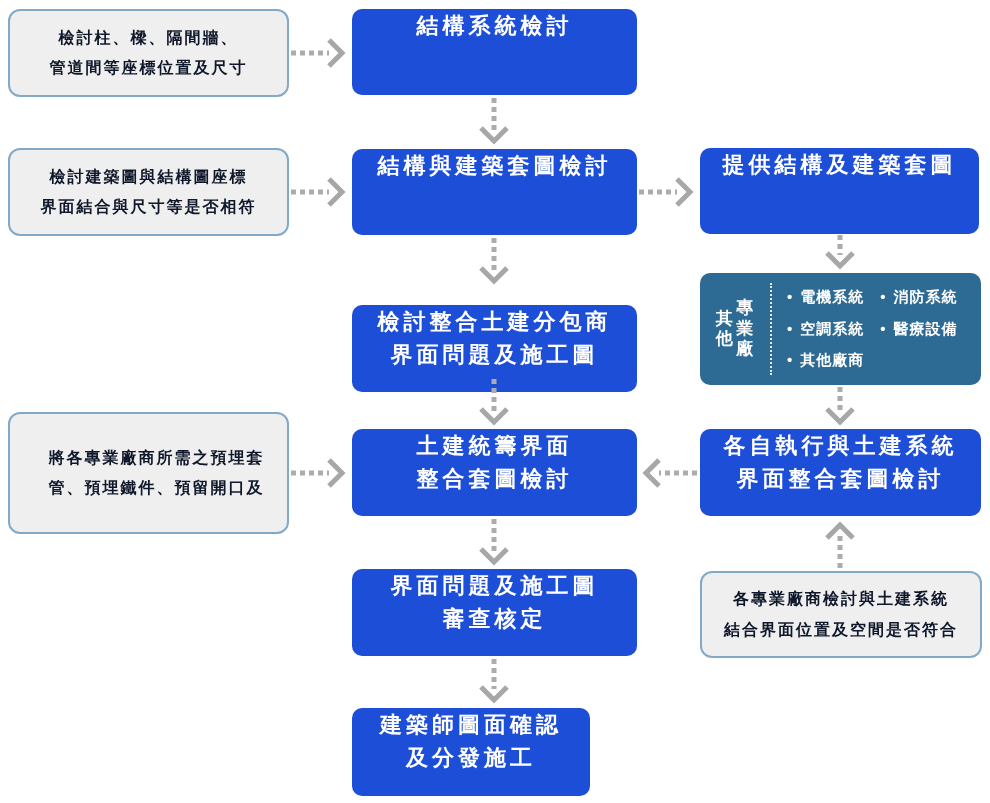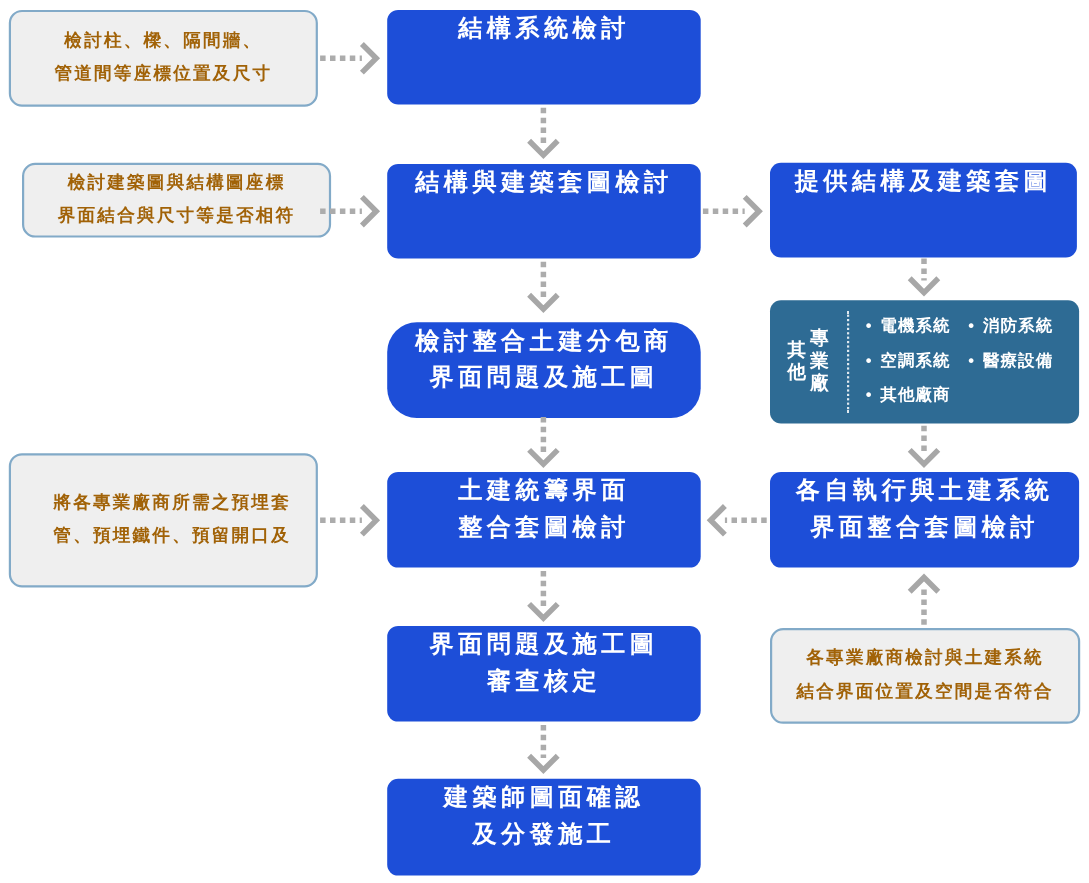--- a/index.html
+++ b/index.html
@@ -15,21 +15,21 @@
   .note {
     position: absolute;
     box-sizing: border-box;
     background: #efefef;
     border: 2px solid #82aac8;
     border-radius: 12px;
     display: flex;
     flex-direction: column;
     justify-content: center;
     align-items: center;
-    color: #a16207;
+    color: #0f172a;
     font-weight: bold;
     font-size: 16px;
     letter-spacing: 2px;
     line-height: 1.9;
     text-align: center;
   }
   
   .main {
     position: absolute;
     box-sizing: border-box;
@@ -85,31 +85,31 @@
     align-content: center;
     justify-content: start;
     padding-left: 15px;
     font-size: 15px;
   }
   .bullet { white-space: nowrap; }
   .bullet .dot { margin-right: 7px; }
   
   .pos-note1   { left: 8px;   top: 9px;   width: 281px; height: 88px; }
   .pos-main1   { left: 352px; top: 9px;   width: 285px; height: 86px; }
-  .pos-note2   { left: 8px;   top: 148px; width: 281px; height: 68px; margin-left: 12px; }
+  .pos-note2   { left: 8px;   top: 148px; width: 281px; height: 88px; }
   .pos-main2   { left: 352px; top: 149px; width: 285px; height: 86px; }
   .pos-right1  { left: 700px; top: 148px; width: 279px; height: 86px; }
-  .pos-main3   { left: 352px; top: 293px; width: 285px; height: 87px; border-radius: 27px; }
+  .pos-main3   { left: 352px; top: 305px; width: 285px; height: 87px; }
   .pos-vendors { left: 700px; top: 273px; width: 281px; height: 112px; }
   .pos-note3   { left: 8px;   top: 412px; width: 281px; height: 122px; padding-left: 16px; }
   .pos-main4   { left: 352px; top: 429px; width: 285px; height: 87px; }
   .pos-right2  { left: 700px; top: 429px; width: 281px; height: 87px; }
   .pos-main5   { left: 352px; top: 569px; width: 285px; height: 87px; }
   .pos-note4   { left: 700px; top: 571px; width: 282px; height: 87px; }
-  .pos-main6   { left: 352px; top: 708px; width: 285px; height: 88px; }
+  .pos-main6   { left: 352px; top: 708px; width: 238px; height: 88px; }
   
   .arrow { position: absolute; line-height: 0; }
   .pos-a-note1-main1  { left: 290px; top: 33px;  }
   .pos-a-main1-main2  { left: 474px; top: 97px;  }
   .pos-a-note2-main2  { left: 290px; top: 172px; }
   .pos-a-main2-right1 { left: 638px; top: 172px; }
   .pos-a-main2-main3  { left: 474px; top: 237px; }
   .pos-a-right1-vend  { left: 820px; top: 234px; }
   .pos-a-main3-main4  { left: 474px; top: 378px; }
   .pos-a-vend-right2  { left: 820px; top: 386px; }

